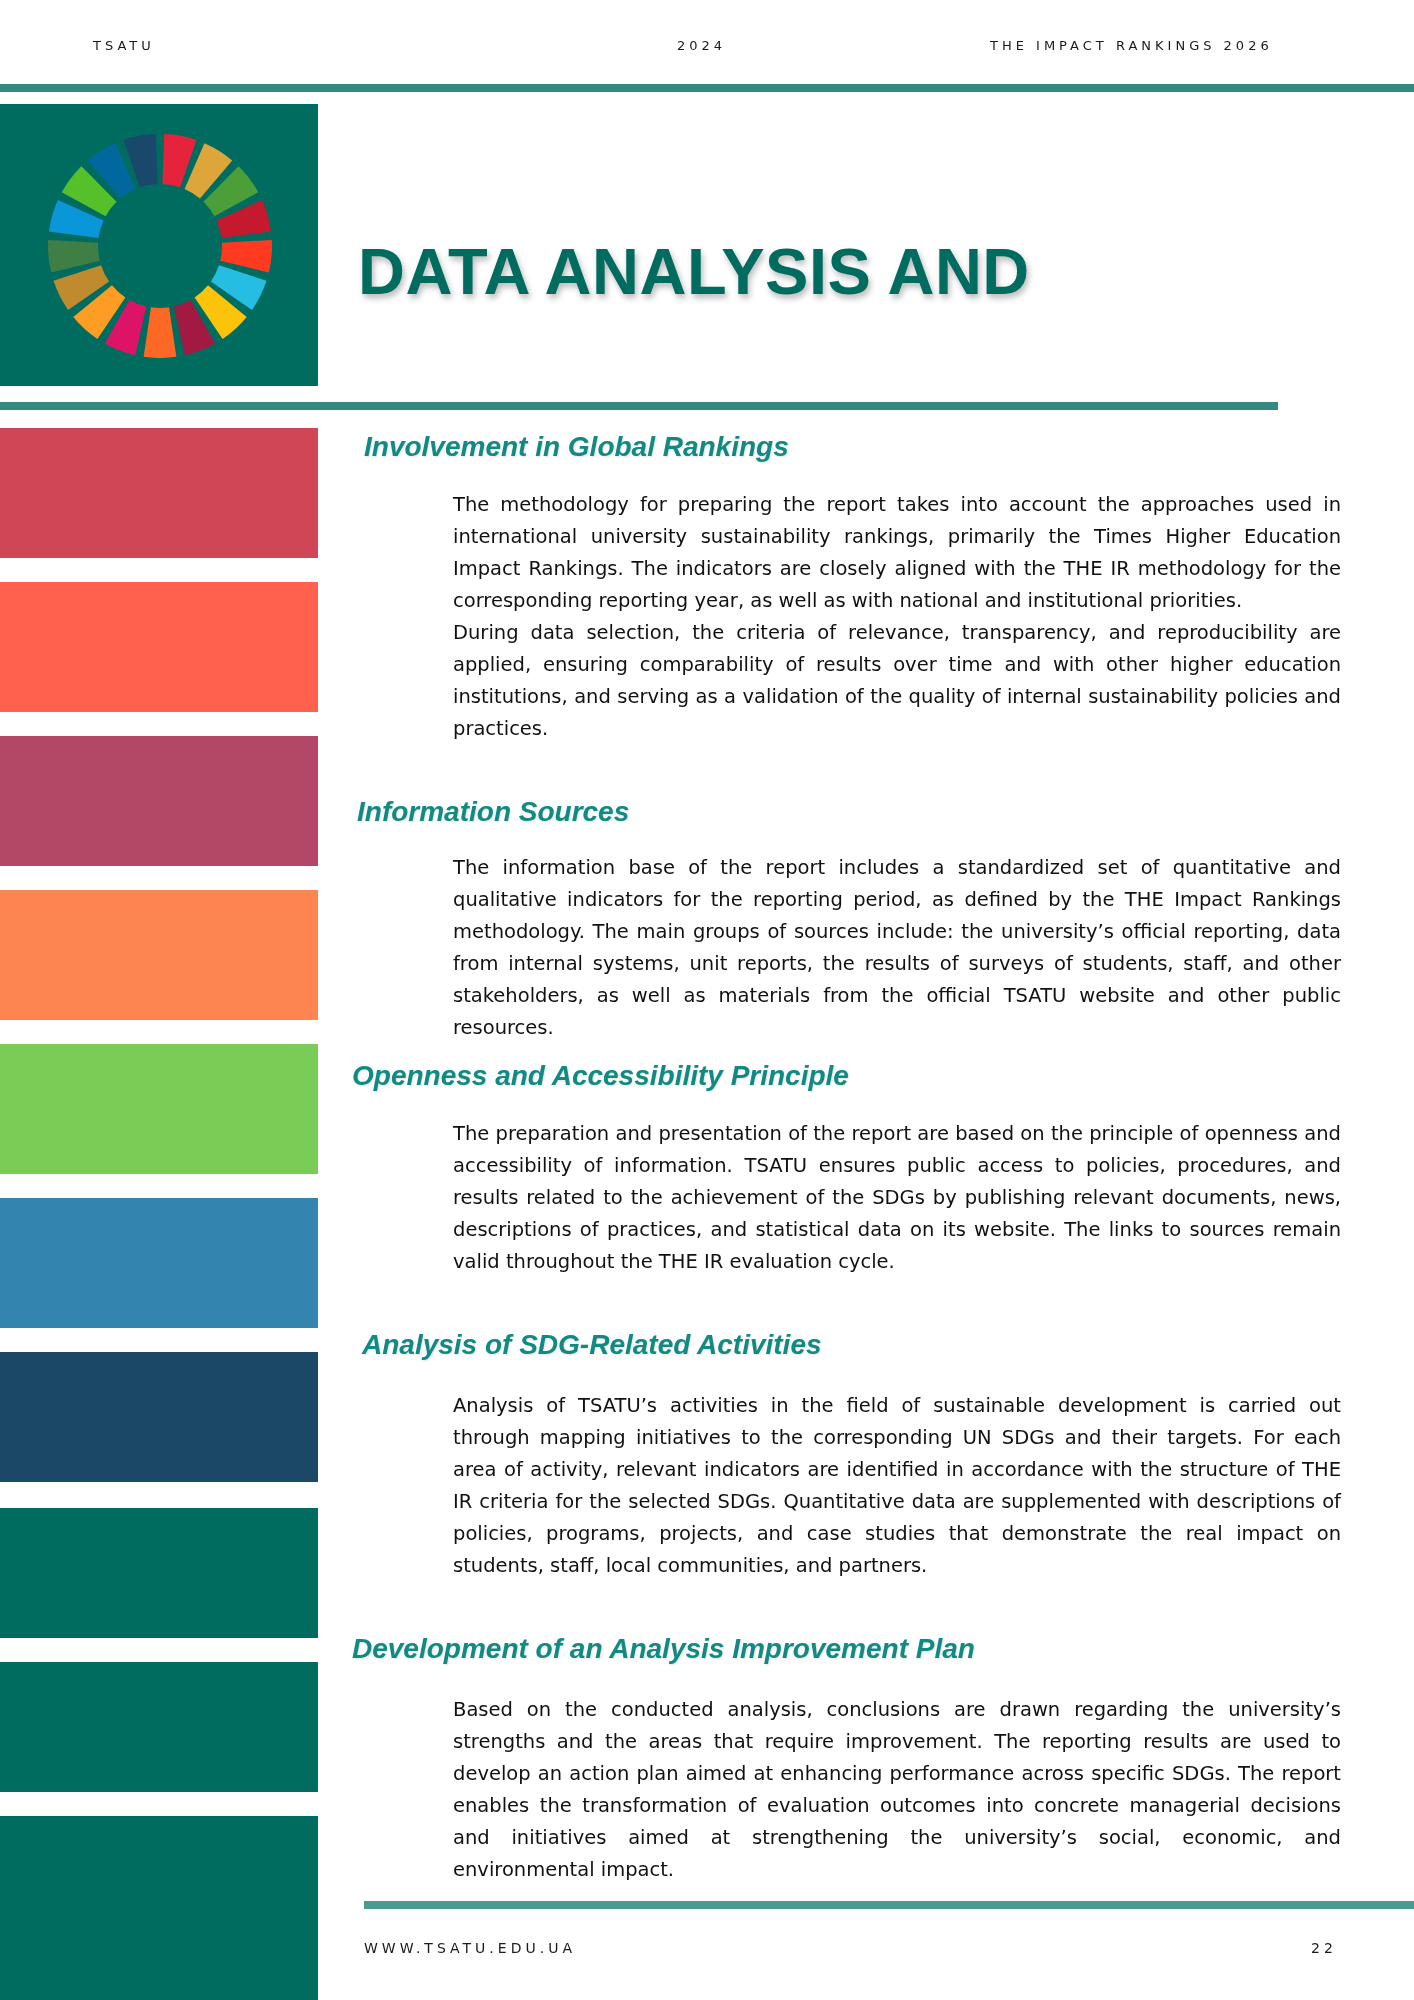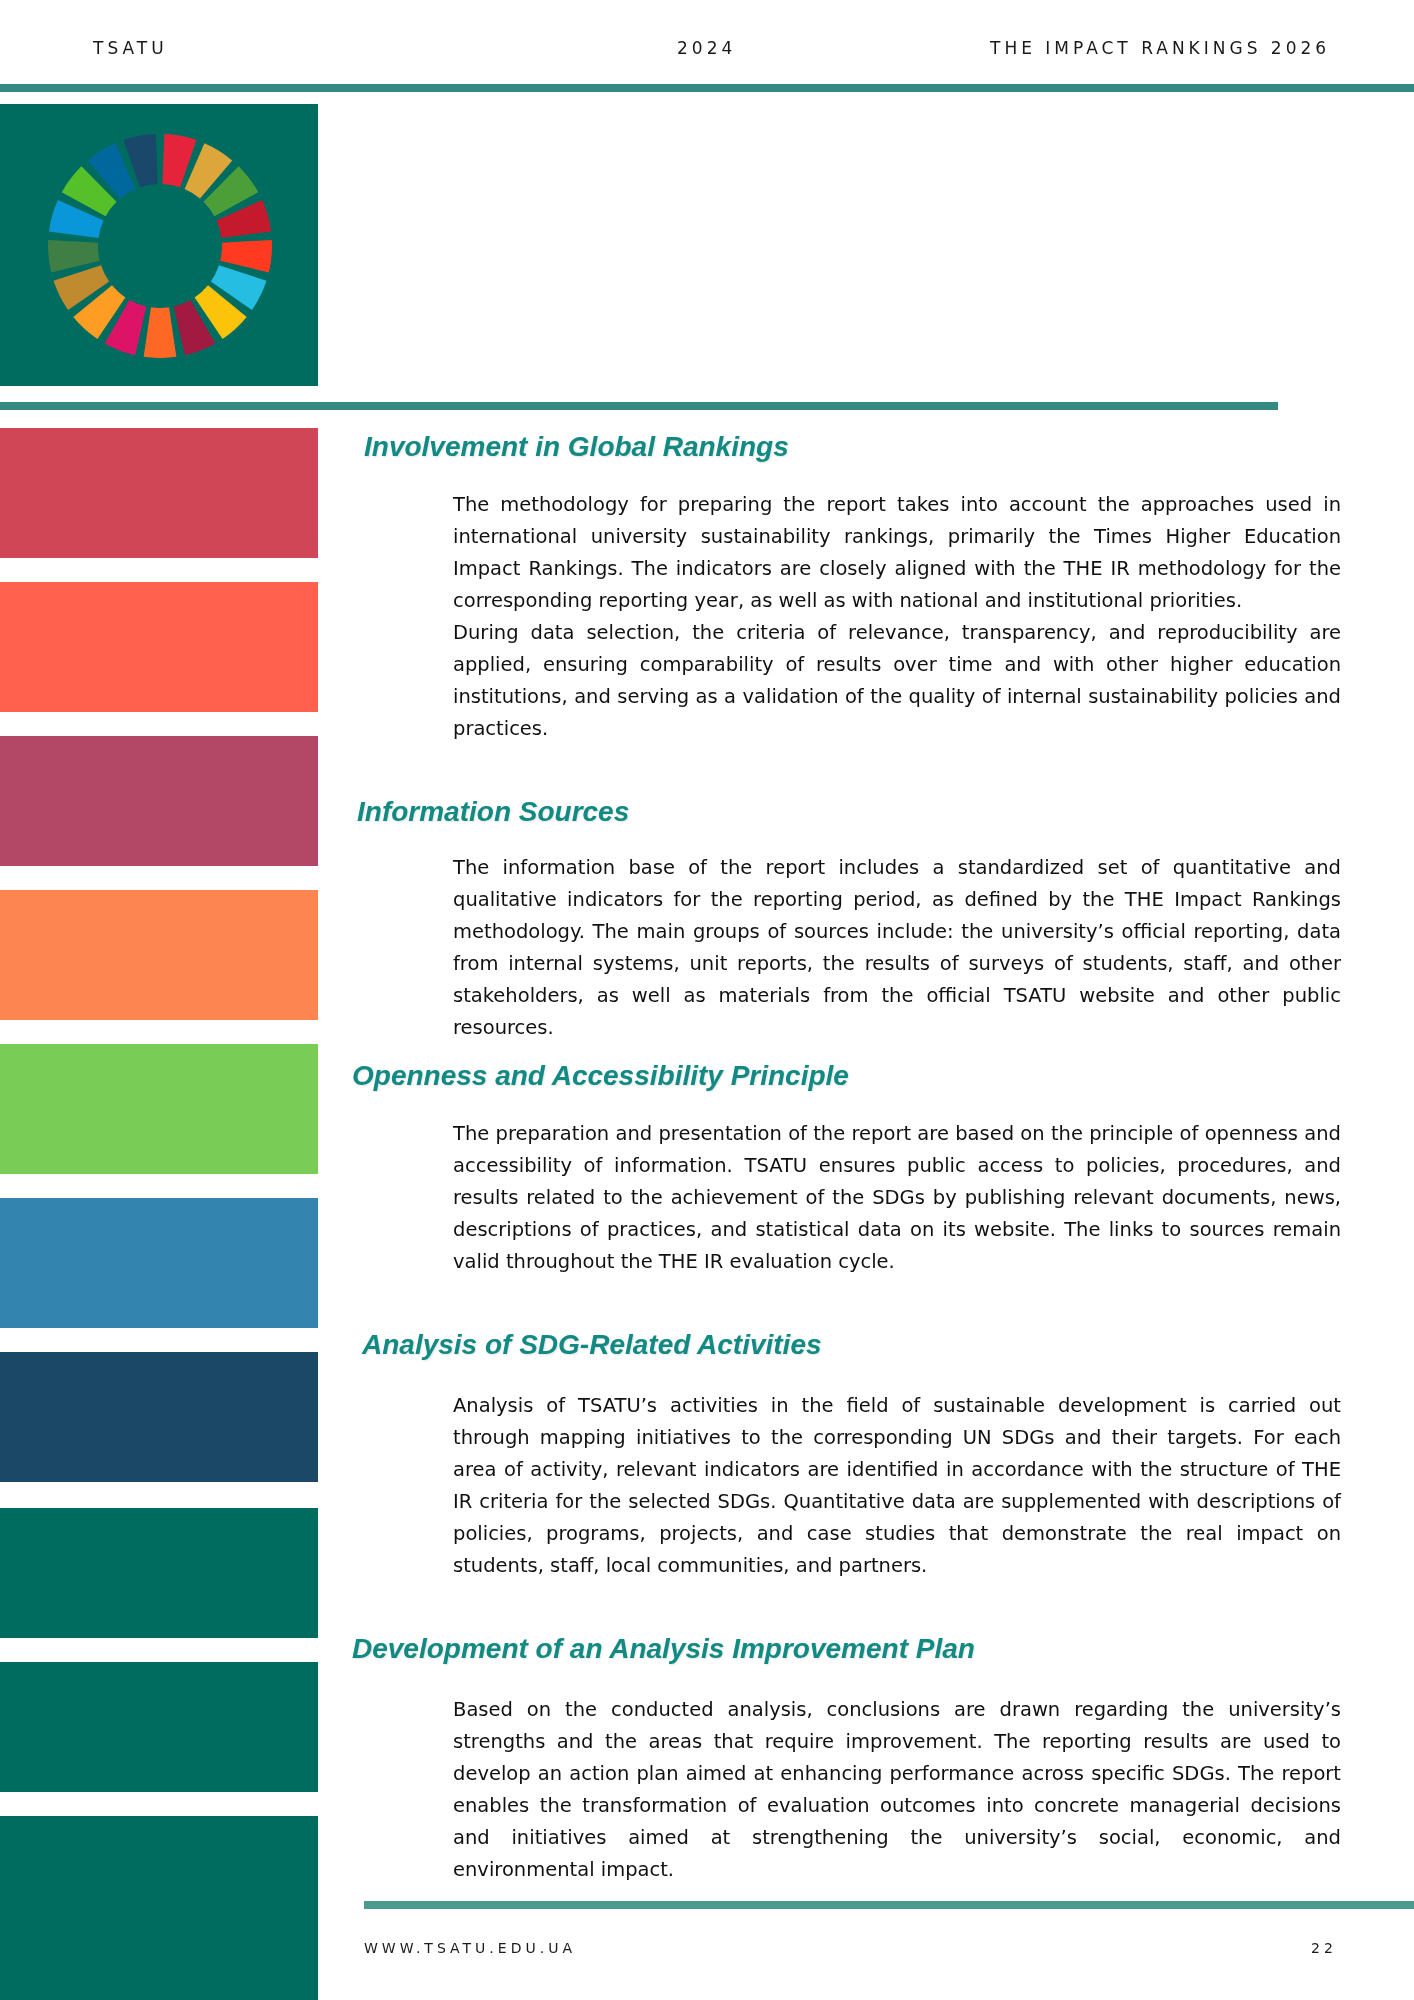--- a/index.html
+++ b/index.html
@@ -1,17 +1,17 @@
 <!DOCTYPE html>
 <html><head>
 <meta charset="utf-8">
 <style>
   html, body { margin:0; padding:0; }
   body { width:1414px; height:2000px; position:relative; background:#ffffff; overflow:hidden; font-family:"DejaVu Sans", sans-serif; }
-  .hdr { position:absolute; top:38px; font-family:"DejaVu Sans", sans-serif; font-size:17px; letter-spacing:4px; color:#1a1a1a; }
+  .hdr { position:absolute; top:38px; font-family:"DejaVu Sans", sans-serif; font-size:13px; letter-spacing:4px; color:#1a1a1a; }
   .bar { position:absolute; background:#348a80; }
   .logo-box { position:absolute; left:0; top:104px; width:318px; height:282px; background:#006c60; }
   .logo-box svg { position:absolute; left:48px; top:30px; }
   .title { position:absolute; left:358px; top:236px; margin:0; font-family:"Liberation Sans", sans-serif; font-weight:bold; font-size:65px; line-height:72px; letter-spacing:0.5px; color:#006b5f; text-shadow:2px 4px 6px rgba(0,0,0,0.28); text-transform:uppercase; }
   .block { position:absolute; left:0; width:318px; }
   .section-title { position:absolute; margin:0; font-family:Liberation Sans, sans-serif; font-style:italic; font-weight:bold; font-size:28px; color:#118a83; text-shadow:1px 1px 2px rgba(0,0,0,0.12); white-space:nowrap; }
   .body-text { position:absolute; left:453px; width:888px; margin:0; font-family:"DejaVu Sans", sans-serif; font-size:19.5px; line-height:32px; color:#111; text-align:justify; }
   .body-text p { margin:0; }
   .footer { position:absolute; top:1940px; font-family:"DejaVu Sans", sans-serif; font-size:14px; letter-spacing:4px; color:#1a1a1a; }
 </style>
@@ -39,21 +39,21 @@
       <path d="M-91.9030386678682,64.01430686660852 A112,112 0 0 1 -106.46847396171681,34.76296955473208 L-58.937905228807516,19.243786717798116 A62,62 0 0 0 -50.87489640542704,35.436491301158284 Z" fill="#bf8b2e"></path>
       <path d="M-108.82166622797115,26.49235662163793 A112,112 0 0 1 -111.83672831992637,-6.045345208917353 L-61.909617462816385,-3.34653038350782 A62,62 0 0 0 -60.24056523334117,14.665411701263855 Z" fill="#3f7e44"></path>
       <path d="M-111.04332476231768,-14.60753318430064 A112,112 0 0 1 -102.10081280982517,-46.03720260368824 L-56.520092805438935,-25.48488001275599 A62,62 0 0 0 -61.47041192199729,-8.086313012737854 Z" fill="#0a97d9"></path>
       <path d="M-98.26796697520942,-53.73459469056365 A112,112 0 0 1 -78.5756167696227,-79.81148068588496 L-43.497216426041135,-44.18135537968632 A62,62 0 0 0 -54.39833886127665,-29.74593634656202 Z" fill="#56c02b"></path>
       <path d="M-72.22097572649659,-85.60450143019811 A112,112 0 0 1 -44.438348282159474,-102.80677605077155 L-24.59979994190971,-56.910893885248534 A62,62 0 0 0 -39.97946870573919,-47.388206148859666 Z" fill="#00689d"></path>
       <path d="M-36.420141515678885,-105.91304590076675 A112,112 0 0 1 -4.299434617802285,-111.91744663798957 L-2.3800441634262643,-61.95430081745851 A62,62 0 0 0 -20.161149767607952,-58.63043612363873 Z" fill="#19486a"></path>
     </svg>
 </div>
 
 <h1 class="title">
-  <br>
+  <span>DATA ANALYSIS AND</span><br>
 </h1>
 <div class="bar" style="left:0; top:402px; width:1278px; height:8px;"></div>
 
 <div class="block" style="top: 428px; height: 130px; background: rgb(208, 70, 86);"></div>
 <div class="block" style="top: 582px; height: 130px; background: rgb(255, 97, 78);"></div>
 <div class="block" style="top: 736px; height: 130px; background: rgb(179, 71, 102);"></div>
 <div class="block" style="top: 890px; height: 130px; background: rgb(253, 133, 81);"></div>
 <div class="block" style="top: 1044px; height: 130px; background: rgb(121, 204, 85);"></div>
 <div class="block" style="top: 1198px; height: 130px; background: rgb(51, 133, 176);"></div>
 <div class="block" style="top: 1352px; height: 130px; background: rgb(28, 72, 104);"></div>

